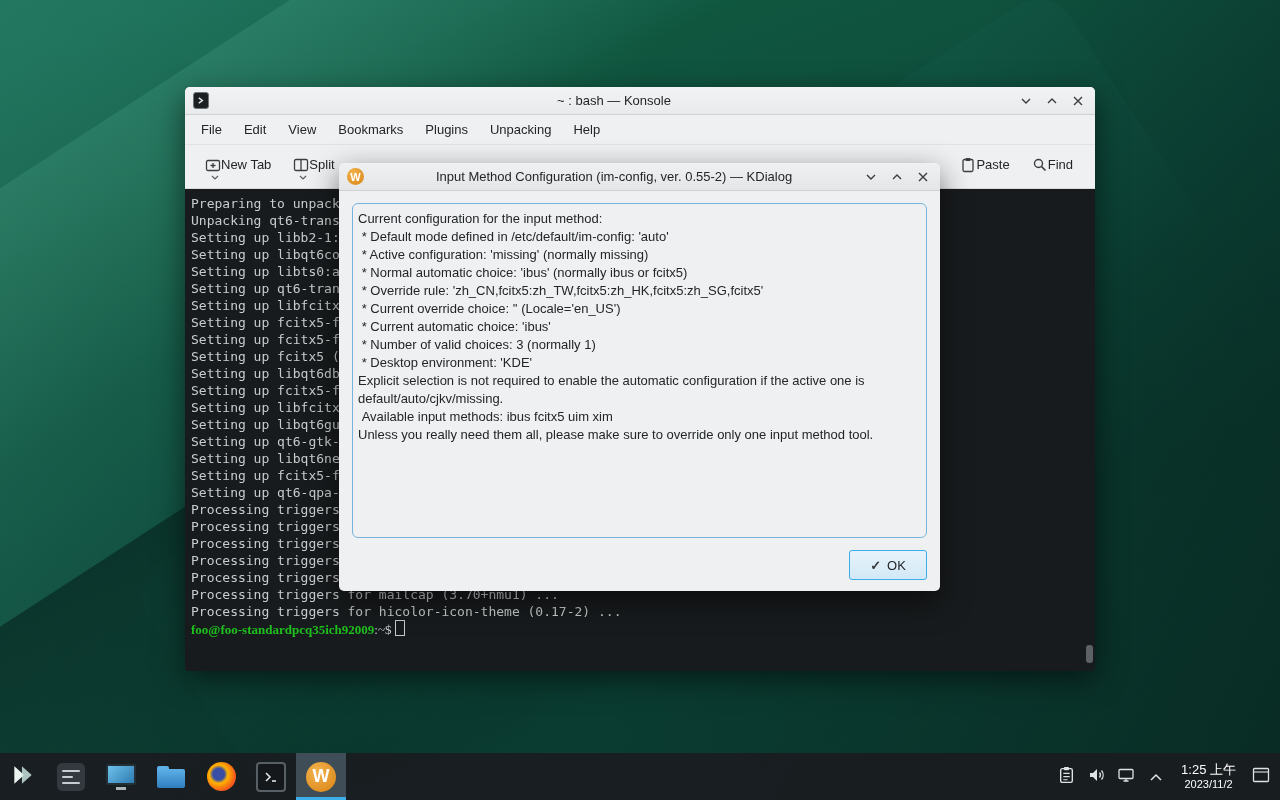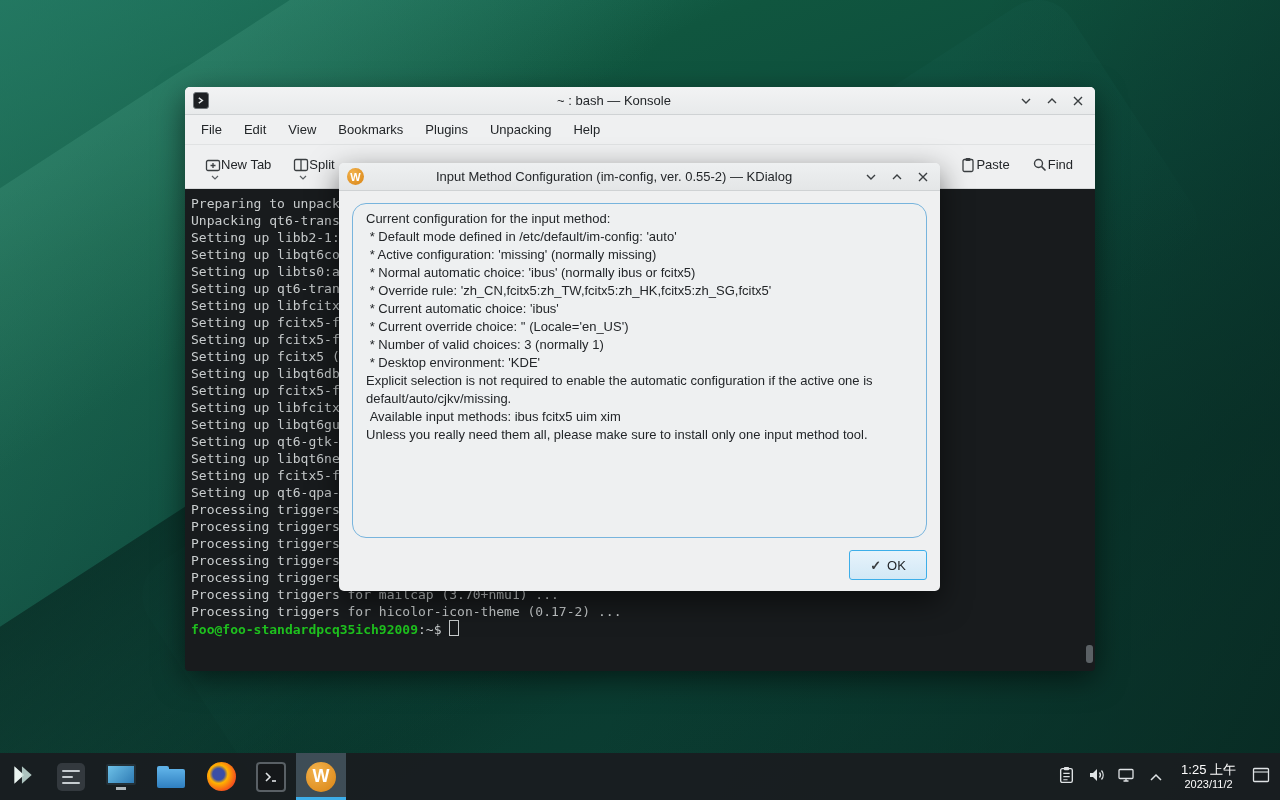--- a/index.html
+++ b/index.html
@@ -52,35 +52,35 @@
   }
   .tb-btn .drop{position:absolute;left:14px;bottom:0px;}
   .tb-spacer{flex:1;}
   .terminal{
     position:relative;height:482px;background:#181b1d;border-radius:0 0 4px 4px;
     font-family:"DejaVu Sans Mono",monospace;font-size:13px;line-height:17px;
     color:#c8cccd;overflow:hidden;cursor:text;
   }
   .tlines{padding:6px 0 0 6px;}
   .tline{white-space:pre;height:17px;}
-  .prompt-line{white-space:pre;padding-left:6px;height:17px;}
+  .prompt-line{white-space:pre;padding-left:6px;height:17px;font-family:Liberation Serif, serif;}
   .p-user{color:#1ec01e;font-weight:bold;}
   .p-rest{color:#c8cccd;}
   .cursor{display:inline-block;width:8px;height:14px;border:1px solid #c8cccd;vertical-align:-2px;}
   .t-scrollbar{position:absolute;top:0;right:1px;width:9px;height:100%;}
   .t-thumb{position:absolute;top:456px;right:1px;width:7px;height:18px;background:#5b6165;border-radius:3px;}
 
   
   .kdialog{left:339px;top:163px;width:601px;height:428px;background:#eff0f1;z-index:4;}
   .kdialog .titlebar{background:linear-gradient(#eef0f1,#e4e6e7);}
   .dialog-body{padding:12px 13px 11px 13px;}
   .msg-box{
     height:335px;box-sizing:border-box;background:#eef0f1;
-    border:1px solid #77b4dd;border-radius:14px;
-    padding:6px 13px;overflow:hidden;
+    border:1px solid #77b4dd;border-radius:6px;
+    padding:6px 5px;overflow:hidden;
     font-size:13px;line-height:18px;color:#232629;
   }
   .dline{white-space:pre-wrap;}
   .btn-row{display:flex;justify-content:flex-end;margin-top:12px;}
   .ok-btn{
     display:flex;align-items:center;justify-content:center;gap:6px;
     min-width:78px;height:30px;box-sizing:border-box;
     background:linear-gradient(#e7f3fb,#d2e8f6);
     border:1px solid #3daee9;border-radius:3px;
     font:inherit;font-size:13px;color:#232629;cursor:pointer;
@@ -273,28 +273,28 @@
         </span>
       </span>
     </div>
     <div class="dialog-body">
       <div class="msg-box">
           <div class="dline">Current configuration for the input method:</div>
           <div class="dline"> * Default mode defined in /etc/default/im-config: 'auto'</div>
           <div class="dline"> * Active configuration: 'missing' (normally missing)</div>
           <div class="dline"> * Normal automatic choice: 'ibus' (normally ibus or fcitx5)</div>
           <div class="dline"> * Override rule: 'zh_CN,fcitx5:zh_TW,fcitx5:zh_HK,fcitx5:zh_SG,fcitx5'</div>
+          <div class="dline"> * Current override choice: '' (Locale='en_US')</div>
           <div class="dline"> * Current automatic choice: 'ibus'</div>
-          <div class="dline"> * Current override choice: '' (Locale='en_US')</div>
           <div class="dline"> * Number of valid choices: 3 (normally 1)</div>
           <div class="dline"> * Desktop environment: 'KDE'</div>
           <div class="dline">Explicit selection is not required to enable the automatic configuration if the active one is</div>
           <div class="dline">default/auto/cjkv/missing.</div>
           <div class="dline"> Available input methods: ibus fcitx5 uim xim</div>
-          <div class="dline">Unless you really need them all, please make sure to install only one input method tool.</div>
+          <div class="dline">Unless you really need them all, please make sure to override only one input method tool.</div>
         </div>
       <div class="btn-row">
         <button class="ok-btn">
           <span class="ok-check">✓</span>
           <span>OK</span>
         </button>
       </div>
     </div>
   </div>
 

